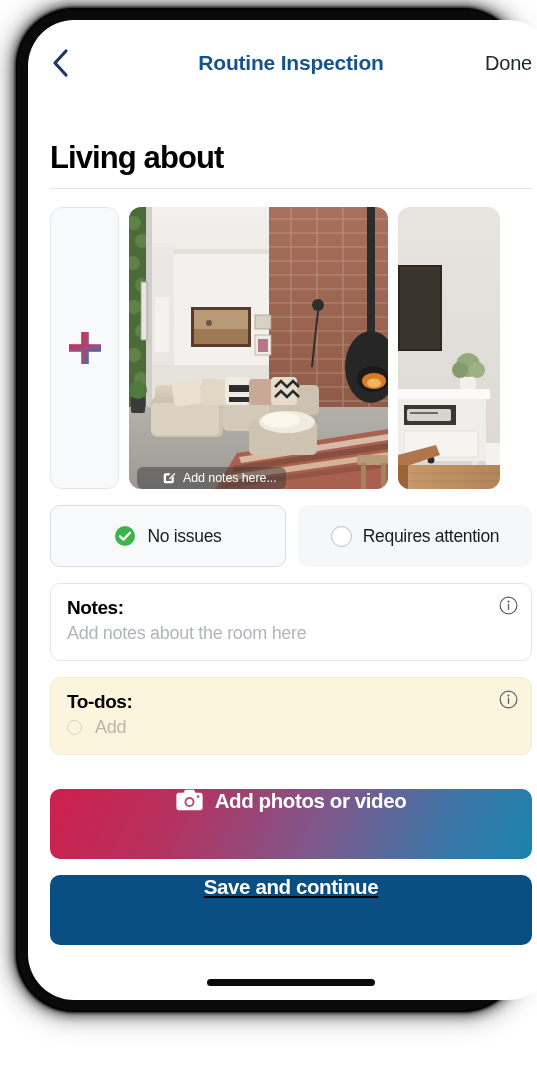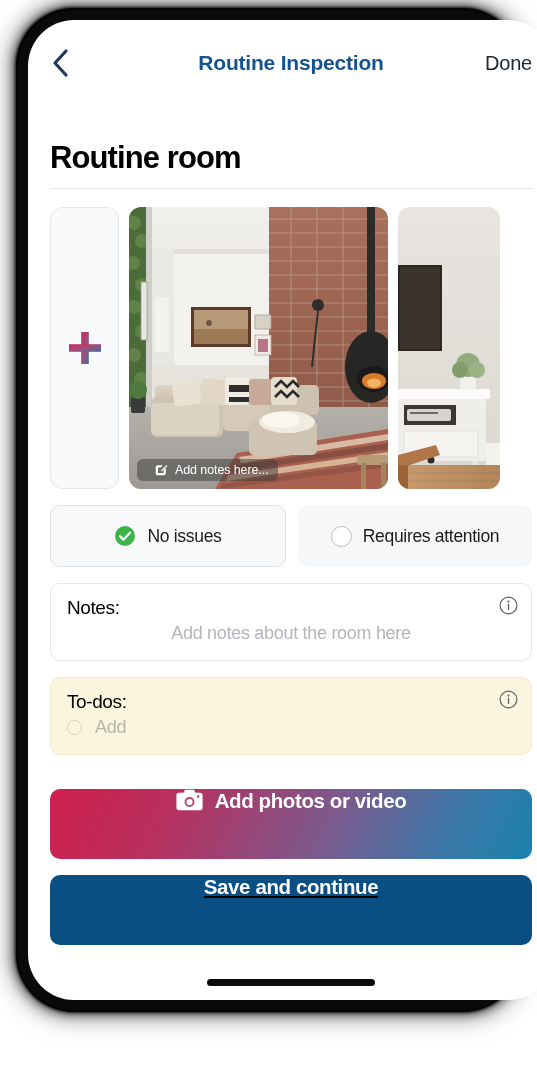--- a/index.html
+++ b/index.html
@@ -118,27 +118,27 @@
     overflow: hidden;
     position: relative;
     cursor: pointer;
   }
   .photo-tile.partial { flex: 0 0 102px; }
   .photo-tile svg { display: block; width: 100%; height: 100%; }
 
   .photo-note {
     position: absolute;
     left: 8px;
-    bottom: 8px;
+    bottom: 0;
     display: flex;
     align-items: center;
     gap: 7px;
     background: rgba(58,58,58,0.50);
     border-radius: 6px;
-    padding: 4px 9px 4px 17px;
+    padding: 4px 9px 4px 25px;
     cursor: pointer;
   }
   .photo-note-text {
     color: #ffffff;
     font-size: 12.5px;
     letter-spacing: -0.1px;
     white-space: nowrap;
   }
 
   
@@ -180,30 +180,29 @@
     position: relative;
     min-height: 78px;
     cursor: text;
   }
   .field-box.todos {
     background: #fcf5dd;
     border-color: #f5ecd0;
   }
   .field-label {
     font-size: 19px;
-    font-weight: normal;
+    font-weight: bold;
     color: #000000;
     letter-spacing: -0.4px;
     margin-bottom: 4px;
   }
   .field-placeholder {
     font-size: 18px;
     color: #b2b5ba;
     letter-spacing: -0.3px;
-    text-align: center;
   }
   .todo-line { display: flex; align-items: center; gap: 13px; }
   .todo-circle {
     width: 15px; height: 15px;
     border-radius: 50%;
     border: 1.4px solid #d6d2bf;
     flex: 0 0 auto;
   }
   .todo-text { font-size: 18px; color: #b8b5ab; letter-spacing: -0.3px; }
   .info-icon {
@@ -269,21 +268,21 @@
           <polyline points="16,4 5,16 16,28" fill="none" stroke="#1f3a5f" stroke-width="3.2" stroke-linecap="round" stroke-linejoin="round"></polyline>
         </svg>
       </span>
     </div>
     <div class="nav-title">Routine Inspection</div>
     <div class="nav-done">Done</div>
   </div>
 
   <div class="content">
 
-    <div class="room-title">Routine room</div>
+    <div class="room-title">Living about</div>
     <div class="divider"></div>
 
     <div class="photo-strip">
 
       <div class="add-photo-tile">
         <span>
           <svg class="plus-glyph" viewBox="0 0 34 34">
             <defs>
               <linearGradient id="plusGrad" x1="0" y1="0" x2="1" y2="1">
                 <stop offset="0%" stop-color="#cf2a55"></stop>

